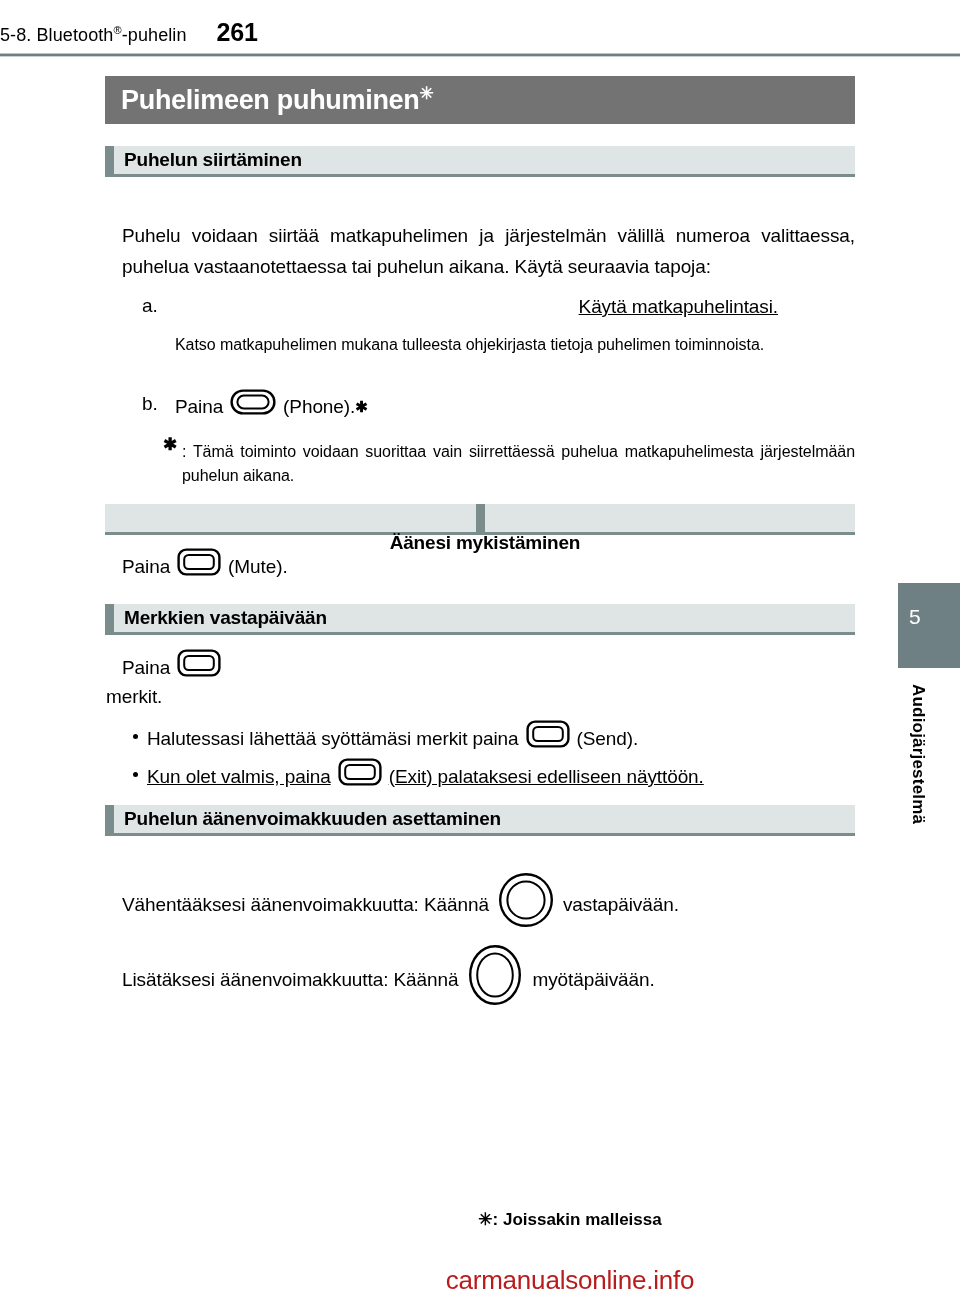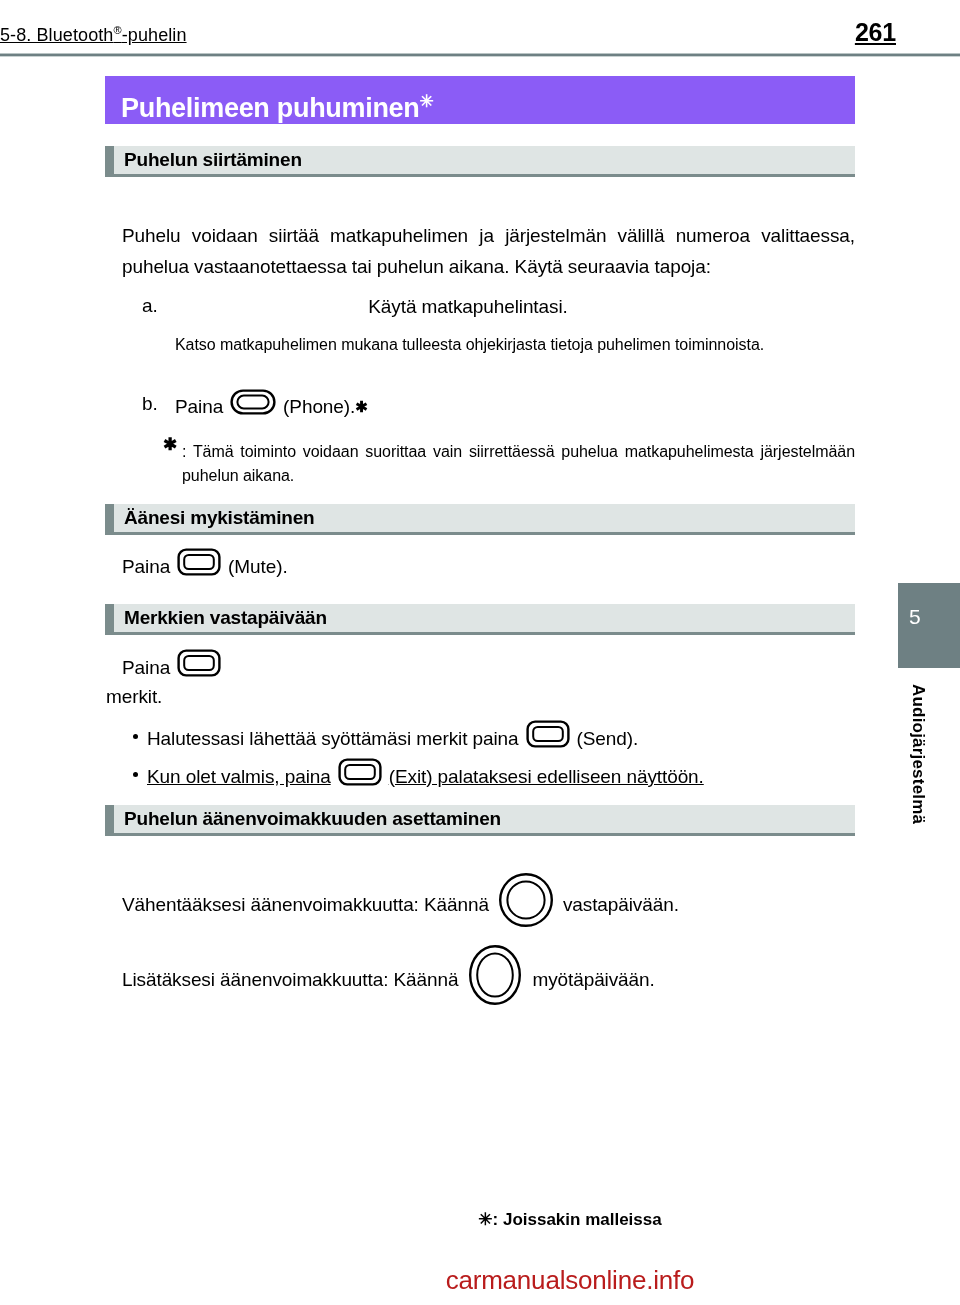--- a/index.html
+++ b/index.html
@@ -18,24 +18,23 @@
 
   
   .page-header {
     position: absolute;
     top: 18px;
     left: 0;
     width: 960px;
     height: 30px;
     display: flex;
     align-items: baseline;
-    justify-content: space-between;
+    justify-content: flex-start;
     padding-right: 64px;
     box-sizing: border-box;
-    text-decoration: underline;
   }
   .header-breadcrumb {
     font-size: 18px;
     letter-spacing: 0.1px;
     white-space: nowrap;
   }
   .header-breadcrumb sup {
     font-size: 11px;
     vertical-align: super;
     line-height: 0;
@@ -58,23 +57,23 @@
     box-sizing: border-box;
   }
 
   
   .title-bar {
     position: absolute;
     top: 76px;
     left: 105px;
     width: 750px;
     height: 48px;
-    background: #8b5cf6;
+    background: #737373;
     display: flex;
-    align-items: flex-end;
+    align-items: center;
   }
   .title-bar .title-text {
     color: #ffffff;
     font-size: 27px;
     font-weight: bold;
     letter-spacing: -0.3px;
     padding-left: 16px;
     white-space: nowrap;
   }
   .title-bar .title-text sup {
@@ -248,21 +247,21 @@
 </div>
 
 <div class="section-head" style="top:146px;">
   <div class="accent-bar"></div>
   <div class="section-label">Puhelun siirtäminen</div>
 </div>
 
 <div class="para" style="top:188px; left:122px; width:733px;margin-top:32px;">Puhelu voidaan siirtää matkapuhelimen ja järjestelmän välillä numeroa valittaessa, puhelua vastaanotettaessa tai puhelun aikana. Käytä seuraavia tapoja:</div>
 
 <div class="list-marker" style="top:291px; left:142px;">a.</div>
-<div class="para" style="top:291px; left:168px; width:600px; text-align:center;">Käytä matkapuhelintasi.</div>
+<div class="para" style="top:291px; left:178px; width:600px; text-align:right;text-decoration:underline;">Käytä matkapuhelintasi.</div>
 
 <div class="para-narrow" style="top:333px; left:175px; width:680px;">Katso matkapuhelimen mukana tulleesta ohjekirjasta tietoja puhelimen toiminnoista.</div>
 
 <div class="list-marker" style="top:389px; left:142px;">b.</div>
 <div class="flowline" style="top:389px; left:175px;">
   <span>Paina</span>
   <span class="btn-icon">
     <svg width="46" height="26" viewBox="0 0 46 26" aria-hidden="true">
       <rect x="1.6" y="1.6" width="42.8" height="22.8" rx="11.4" ry="11.4" fill="#fff" stroke="#000" stroke-width="2.4"></rect>
       <rect x="7.4" y="6.6" width="31.2" height="12.8" rx="6.4" ry="6.4" fill="#fff" stroke="#000" stroke-width="2"></rect>
@@ -270,21 +269,21 @@
   </span>
   <span>(Phone).</span>
     <span class="star-sup">✱</span>
 </div>
 
 <div class="flowline small" style="top:438px; left:163px; align-items:flex-start;">
   <span class="star-sup" style="font-size:17px; position:relative; top:7px;">✱</span>
 </div>
 <div class="para-narrow" style="top:440px; left:182px; width:673px;">: Tämä toiminto voidaan suorittaa vain siirrettäessä puhelua matkapuhelimesta järjestelmään puhelun aikana.</div>
 
-<div class="section-head" style="top:504px;">
+<div class="section-head" style="top:504px;flex-direction:column;">
   <div class="accent-bar"></div>
   <div class="section-label">Äänesi mykistäminen</div>
 </div>
 
 <div class="flowline" style="top:548px; left:122px;">
   <span>Paina</span>
   <span class="btn-icon">
     <svg width="44" height="28" viewBox="0 0 44 28" aria-hidden="true">
       <rect x="1.6" y="1.6" width="40.8" height="24.8" rx="7.5" ry="7.5" fill="#fff" stroke="#000" stroke-width="2.4"></rect>
       <rect x="7.2" y="7" width="29.6" height="14" rx="4.5" ry="4.5" fill="#fff" stroke="#000" stroke-width="2"></rect>

